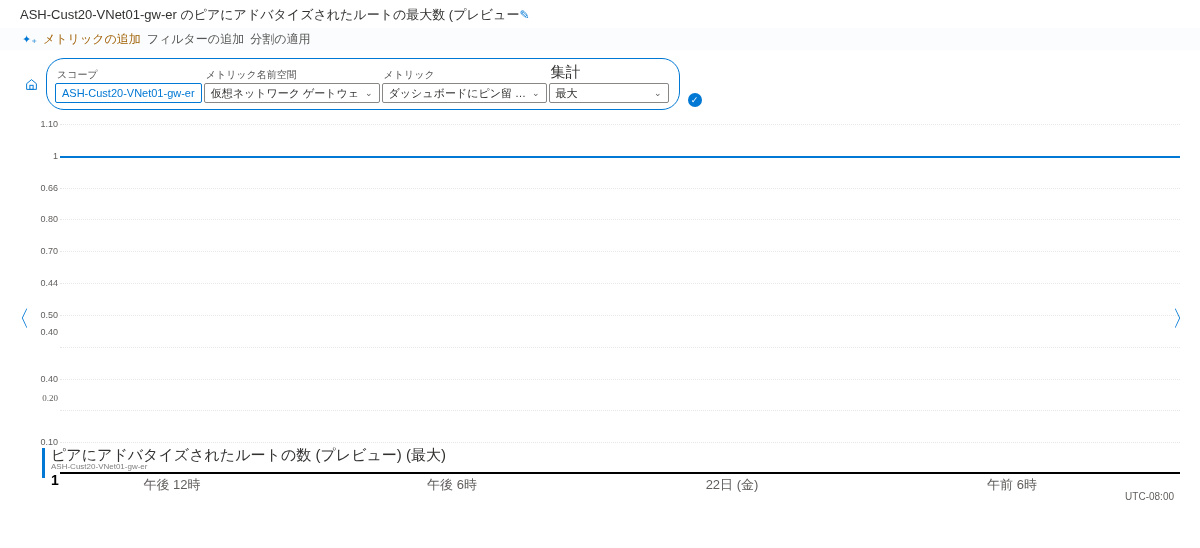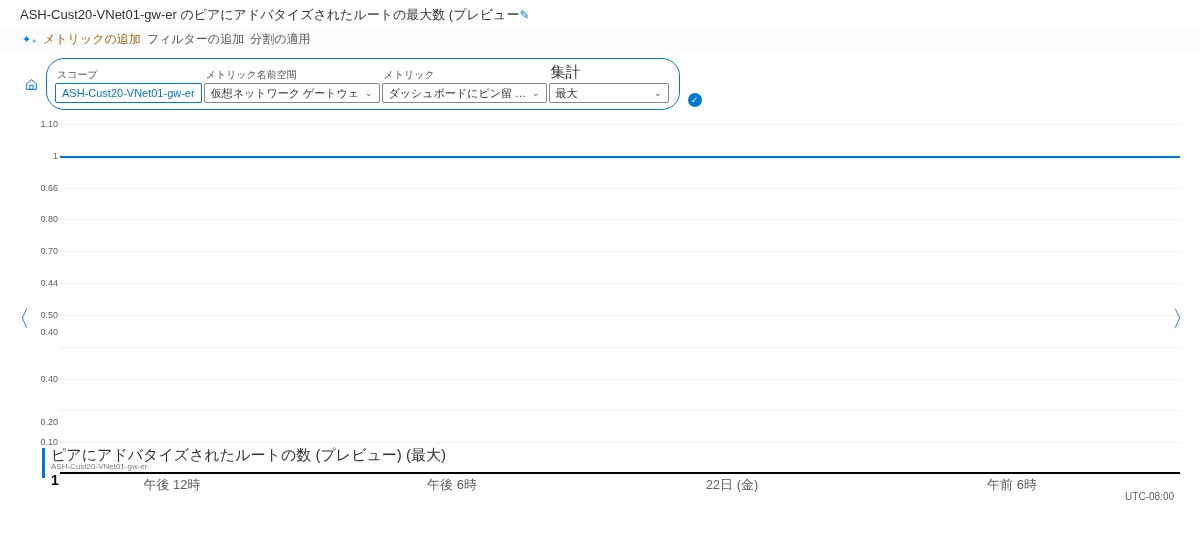--- a/index.html
+++ b/index.html
@@ -234,21 +234,21 @@
         <div class="ylabel" style="top: 127.273px;">0.70</div>
         <div class="gridline" style="top: 159.091px;"></div>
         <div class="ylabel" style="top: 159.091px;">0.44</div>
         <div class="gridline" style="top: 190.909px;"></div>
         <div class="ylabel" style="top: 190.909px;">0.50</div>
         <div class="gridline" style="top: 222.727px;"></div>
         <div class="ylabel" style="top: 208px;">0.40</div>
         <div class="gridline" style="top: 254.545px;"></div>
         <div class="ylabel" style="top: 254.545px;">0.40</div>
         <div class="gridline" style="top: 286.364px;"></div>
-        <div class="ylabel" style="top: 298px;">0.20</div>
+        <div class="ylabel" style="top: 274px; font-family: Liberation Serif, serif;">0.20</div>
         <div class="gridline" style="top: 318.182px;"></div>
         <div class="ylabel" style="top: 318.182px;">0.10</div>
         <div class="dataline" style="top: 31.8182px;"></div>
       </div>
     <div class="xaxis" id="xaxis">
         <div class="xtick" style="left: 10%;">午後 12時</div>
         <div class="xtick" style="left: 35%;">午後 6時</div>
         <div class="xtick" style="left: 60%;">22日 (金)</div>
         <div class="xtick" style="left: 85%;">午前 6時</div>
       </div>

